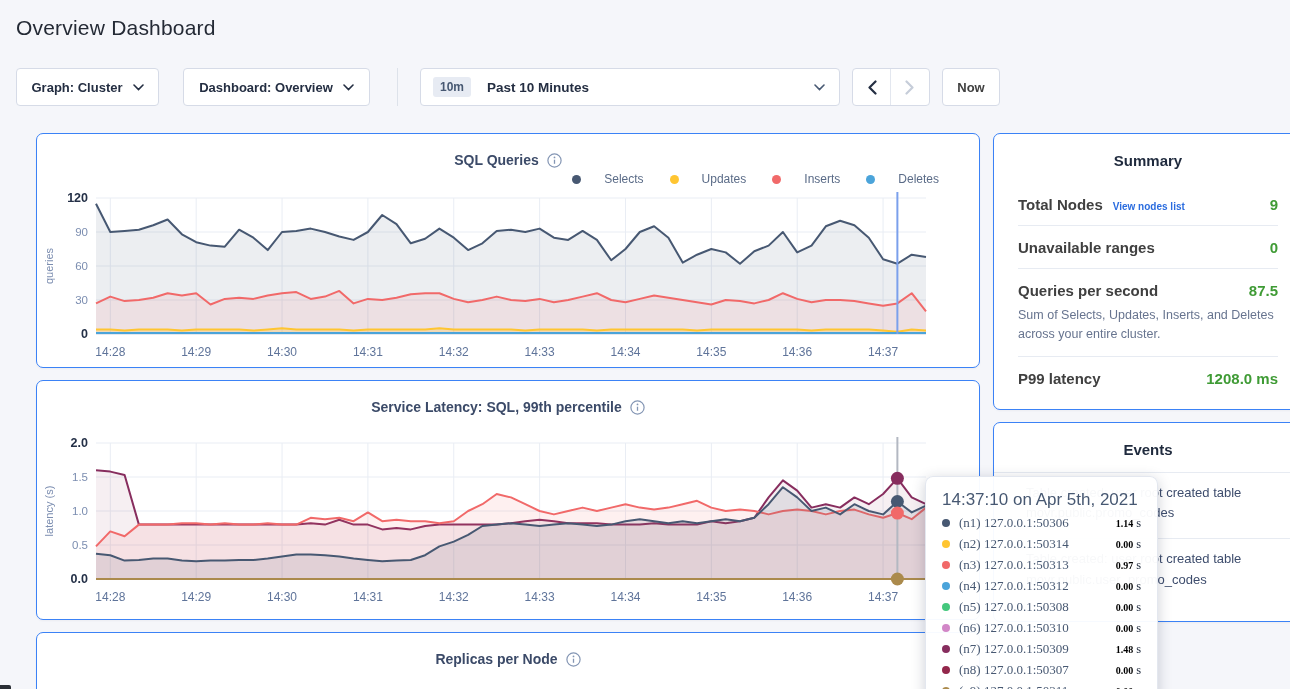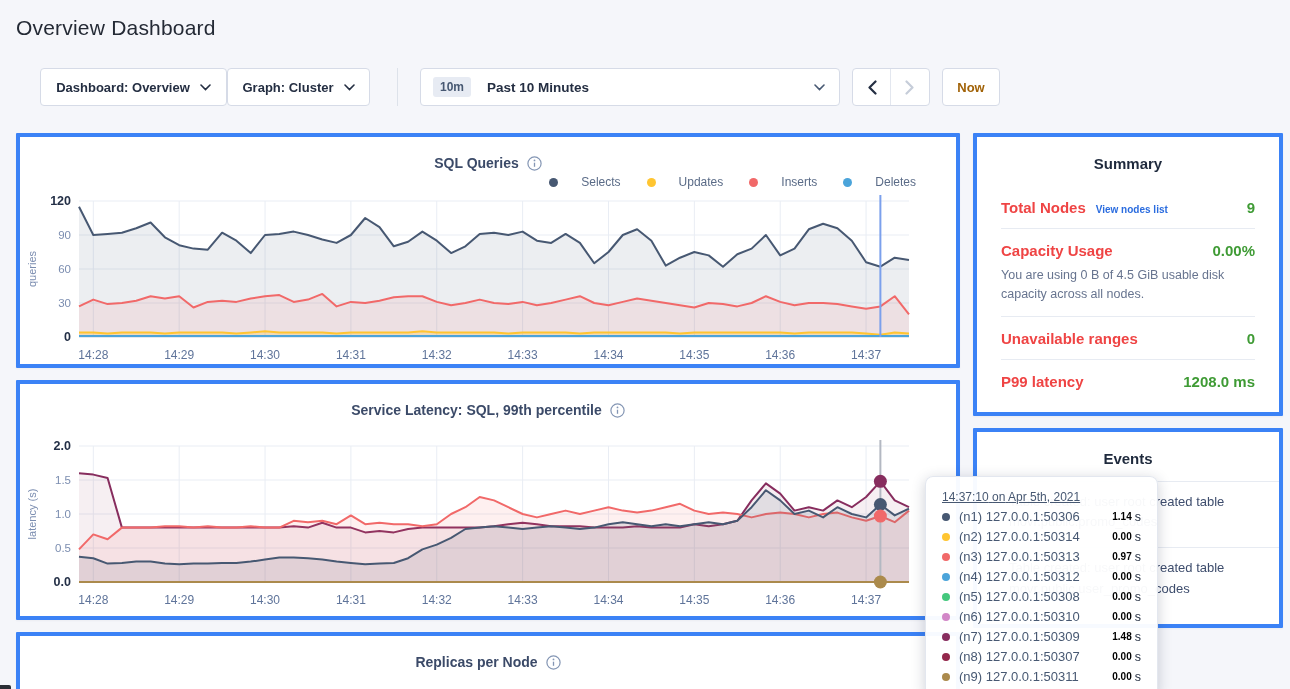--- a/index.html
+++ b/index.html
@@ -23,27 +23,27 @@
   .dd-graph { width:143px; justify-content:center; gap:10px; }
   .dd-dash  { width:187px; justify-content:center; gap:10px; margin-left:24px; }
   .vdiv { width:1px; height:38px; background:#dde2ea; margin-left:27px; }
   .timepicker { width:420px; margin-left:22px; padding:0 14px 0 12px; }
   .time-badge { background:#e7ebf3; color:#475872; font-size:12px; font-weight:bold; border-radius:3px; padding:3px 7px; }
   .time-label { margin-left:16px; font-size:13.5px;text-align:right; }
   .timepicker .chev { margin-left:auto; }
   .pager { display:flex; margin-left:12px; border:1px solid #d6dbe7; border-radius:4px; background:#fff; height:38px; }
   .pager button { width:38px; height:36px; background:none; border:none; display:flex; align-items:center; justify-content:center; cursor:pointer; }
   .pager .prev { border-right:1px solid #e3e7ef; }
-  .now-btn { margin-left:12px; width:58px; justify-content:center; color:#a16207; }
+  .now-btn { margin-left:12px; width:58px; justify-content:center; color:#404040; }
 
   
   .layout { position:absolute; top:133px; left:16px; right:0; }
   .main-col { position:absolute; left:0; top:0; width:944px; }
   .side-col { position:absolute; left:957px; top:0; width:310px; }
-  .card { background:#fff; border:4px solid #3b82f6; border-radius:1px; box-shadow:0 1px 2px rgba(50,60,90,.05); }
+  .card { background:#fff; border:1px solid #3b82f6; border-radius:7px; box-shadow:0 1px 2px rgba(50,60,90,.05);margin-left:20px; }
 
   
   .chart-card { width:944px; margin-bottom:12px; }
   .chart-card.sql { height:235px; }
   .chart-card.latency { height:240px; }
   .chart-card.replicas { height:120px; }
   .chart-title { display:flex; align-items:center; justify-content:center; gap:8px; padding-top:16px; height:36px; }
   .chart-title span { font-size:14px; font-weight:bold; color:#3b4a68; }
   .legend { display:flex; justify-content:flex-end; gap:26px; padding-right:40px; height:18px; align-items:center; }
   .legend .li { display:flex; align-items:center; gap:23px; cursor:pointer; }
@@ -56,59 +56,59 @@
   .yt-b { fill:#243047; font-weight:bold; font-size:12.5px; }
   .yl { fill:#7b8db0; font-size:11px; font-family:"Liberation Sans",sans-serif; }
 
   
   .side-card { width:310px; }
   .side-head { text-align:center; font-size:15px; font-weight:bold; color:#1f2a3d; padding:18px 0 14px; }
   .sum-body { padding:0 24px 10px; }
   .sum-row { border-top:1px solid #e7ebf2; padding:13px 0 12px; }
   .sum-row:first-child { border-top:none; }
   .sum-main { display:flex; align-items:baseline; }
-  .sum-label { font-size:15px; font-weight:bold; color:#ef4444; }
+  .sum-label { font-size:15px; font-weight:bold; color:#404040; }
   .sum-link { font-size:10px; font-weight:bold; color:#2a6cdf; margin-left:10px; text-decoration:none; cursor:pointer; }
   .sum-value { margin-left:auto; font-size:15px; font-weight:bold; color:#3f9b35; }
   .sum-desc { font-size:12.5px; color:#67748f; line-height:1.5; margin-top:7px; }
   .events-card { margin-top:12px; height:200px; }
   .event-item { padding:10px 16px 14px 32px; font-size:13px; color:#3e4d6d; line-height:1.6; border-top:1px solid #e7ebf2; }
   .event-item:first-of-type { border-top:none; padding-top:6px; padding-bottom:26px; }
 
   
   .tooltip {
     position:absolute; left:925px; top:476px; width:233px; z-index:10;
     background:rgba(255,255,255,.96); border-radius:8px; padding:13px 16px 12px;
     box-shadow:0 3px 14px rgba(30,40,70,.22); border:1px solid rgba(220,225,235,.8);
   }
-  .tt-head { font-size:12px; color:#475872; margin-bottom:4px;text-decoration:underline; }
-  .tt-row { display:flex; align-items:center; margin-top:5px; }
+  .tt-head { font-size:17px; color:#475872; margin-bottom:4px; }
+  .tt-row { display:flex; align-items:center; margin-top:5px;font-family:Liberation Serif, serif; }
   .tt-dot { width:8px; height:8px; border-radius:50%; margin-right:9px; flex:none; }
   .tt-label { font-size:13px; color:#475872; }
   .tt-value { margin-left:auto; font-size:10px; font-weight:bold; color:#000000; }
   .tt-unit { font-size:12.5px; font-weight:normal; color:#1f2a3d; margin-left:3px; }
 
   .corner-sliver { position:absolute; left:0; bottom:0; width:11px; height:4px; background:#2b2f36; border-top-right-radius:2px; }
 </style>
 </head>
 <body>
 
 <div class="page">
 
   <h1 class="page-title">Overview Dashboard</h1>
 
   <div class="toolbar">
-    <button class="btn dd-dash">
-      <span>Dashboard: Overview</span>
+    <button class="btn dd-graph">
+      <span>Graph: Cluster</span>
       <svg class="chev" width="11" height="7" viewBox="0 0 11 7">
           <path d="M1 1 L5.5 5.5 L10 1" stroke="#242e42" stroke-width="1.6" fill="none" stroke-linecap="round"></path>
         </svg>
     </button>
-    <button class="btn dd-graph">
-      <span>Graph: Cluster</span>
+    <button class="btn dd-dash">
+      <span>Dashboard: Overview</span>
       <svg class="chev" width="11" height="7" viewBox="0 0 11 7">
           <path d="M1 1 L5.5 5.5 L10 1" stroke="#242e42" stroke-width="1.6" fill="none" stroke-linecap="round"></path>
         </svg>
     </button>
     <div class="vdiv"></div>
     <button class="btn timepicker">
       <span class="time-badge">10m</span>
       <span class="time-label">Past 10 Minutes</span>
       <svg class="chev" width="11" height="7" viewBox="0 0 11 7">
           <path d="M1 1 L5.5 5.5 L10 1" stroke="#475872" stroke-width="1.6" fill="none" stroke-linecap="round"></path>
@@ -283,35 +283,35 @@
         <div class="sum-body">
 
           <div class="sum-row">
             <div class="sum-main">
               <span class="sum-label">Total Nodes</span>
               <a class="sum-link">View nodes list</a>
               <span class="sum-value">9</span>
             </div>
           </div>
 
-          <div class="sum-row">
-            <div class="sum-main">
-              <span class="sum-label">Capacity Usage</span>
-              <span class="sum-value">0.00%</span>
-            </div>
-            <div class="sum-desc">You are using 0 B of 4.5 GiB usable disk capacity across all nodes.</div>
-          </div>
 
           <div class="sum-row">
             <div class="sum-main">
               <span class="sum-label">Unavailable ranges</span>
               <span class="sum-value">0</span>
             </div>
           </div>
 
+          <div class="sum-row">
+            <div class="sum-main">
+              <span class="sum-label">Queries per second</span>
+              <span class="sum-value">87.5</span>
+            </div>
+            <div class="sum-desc">Sum of Selects, Updates, Inserts, and Deletes across your entire cluster.</div>
+          </div>
 
           <div class="sum-row">
             <div class="sum-main">
               <span class="sum-label">P99 latency</span>
               <span class="sum-value">1208.0 ms</span>
             </div>
           </div>
 
         </div>
       </div>

